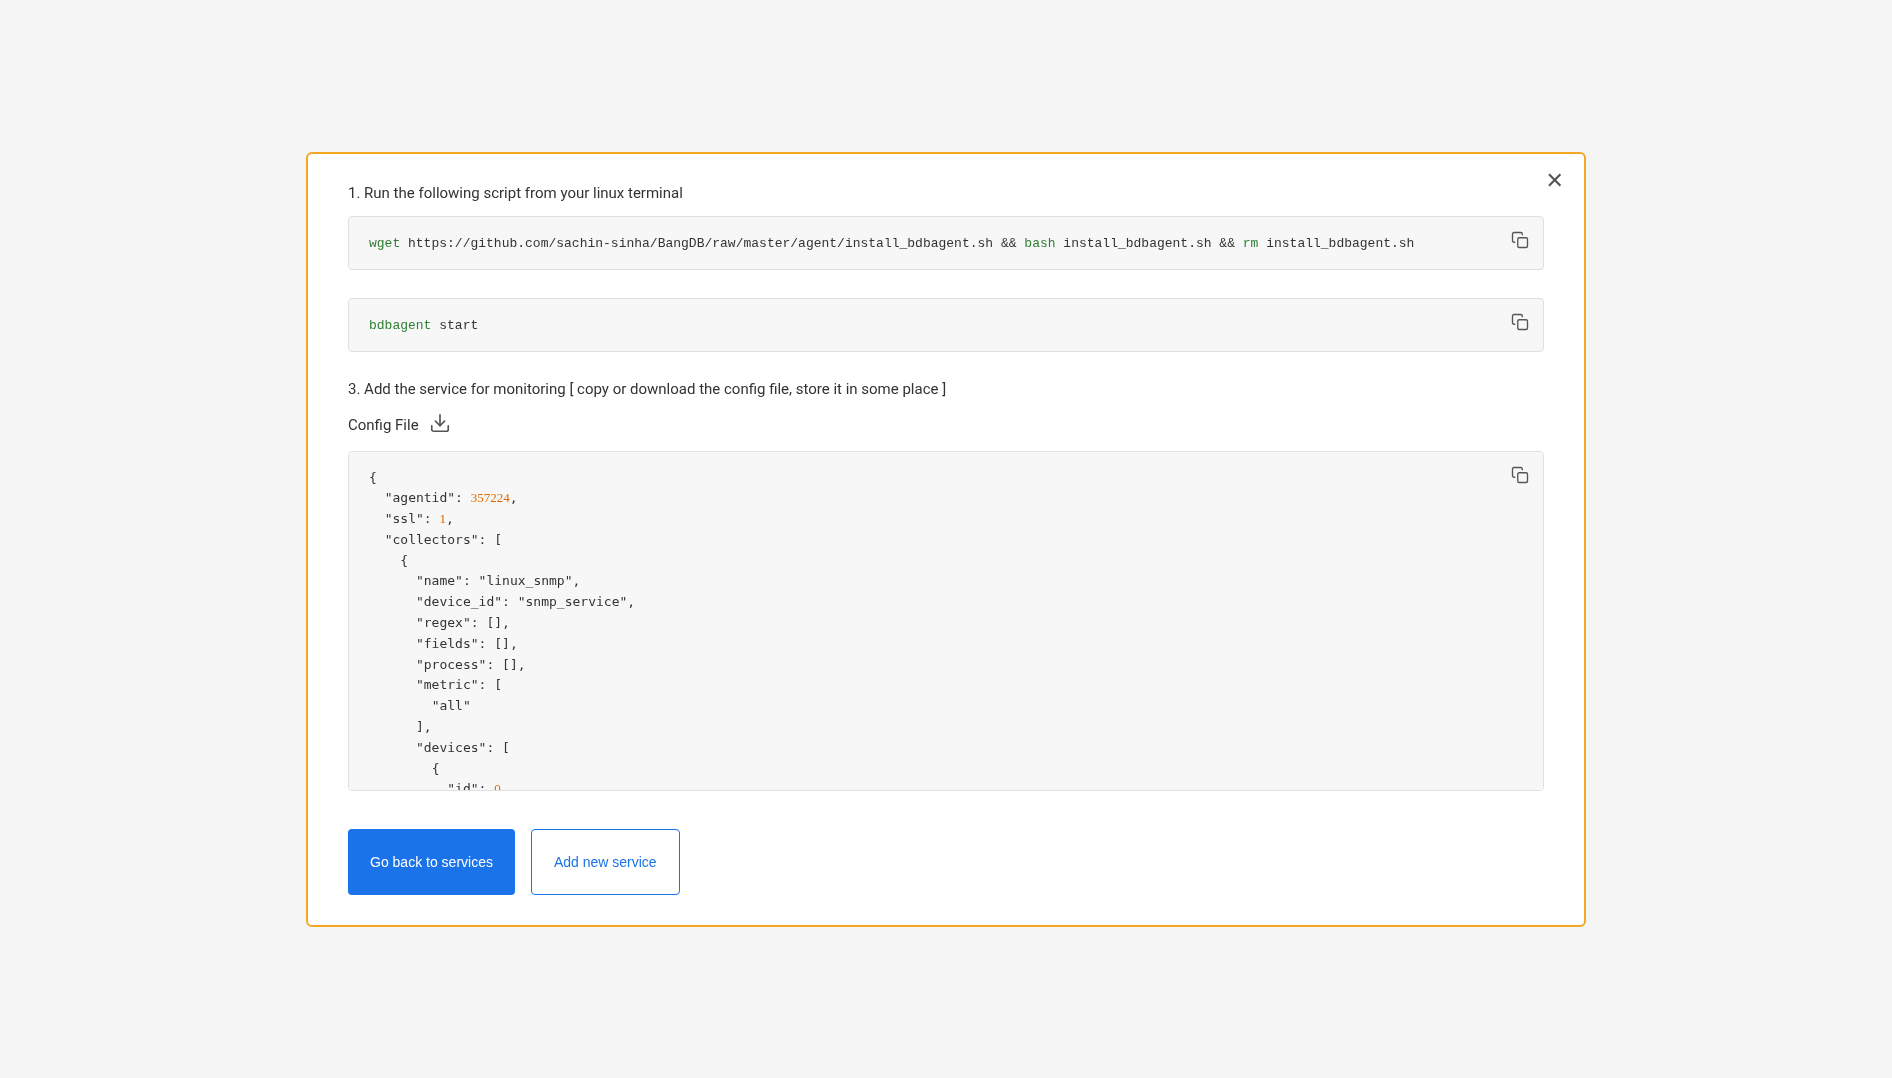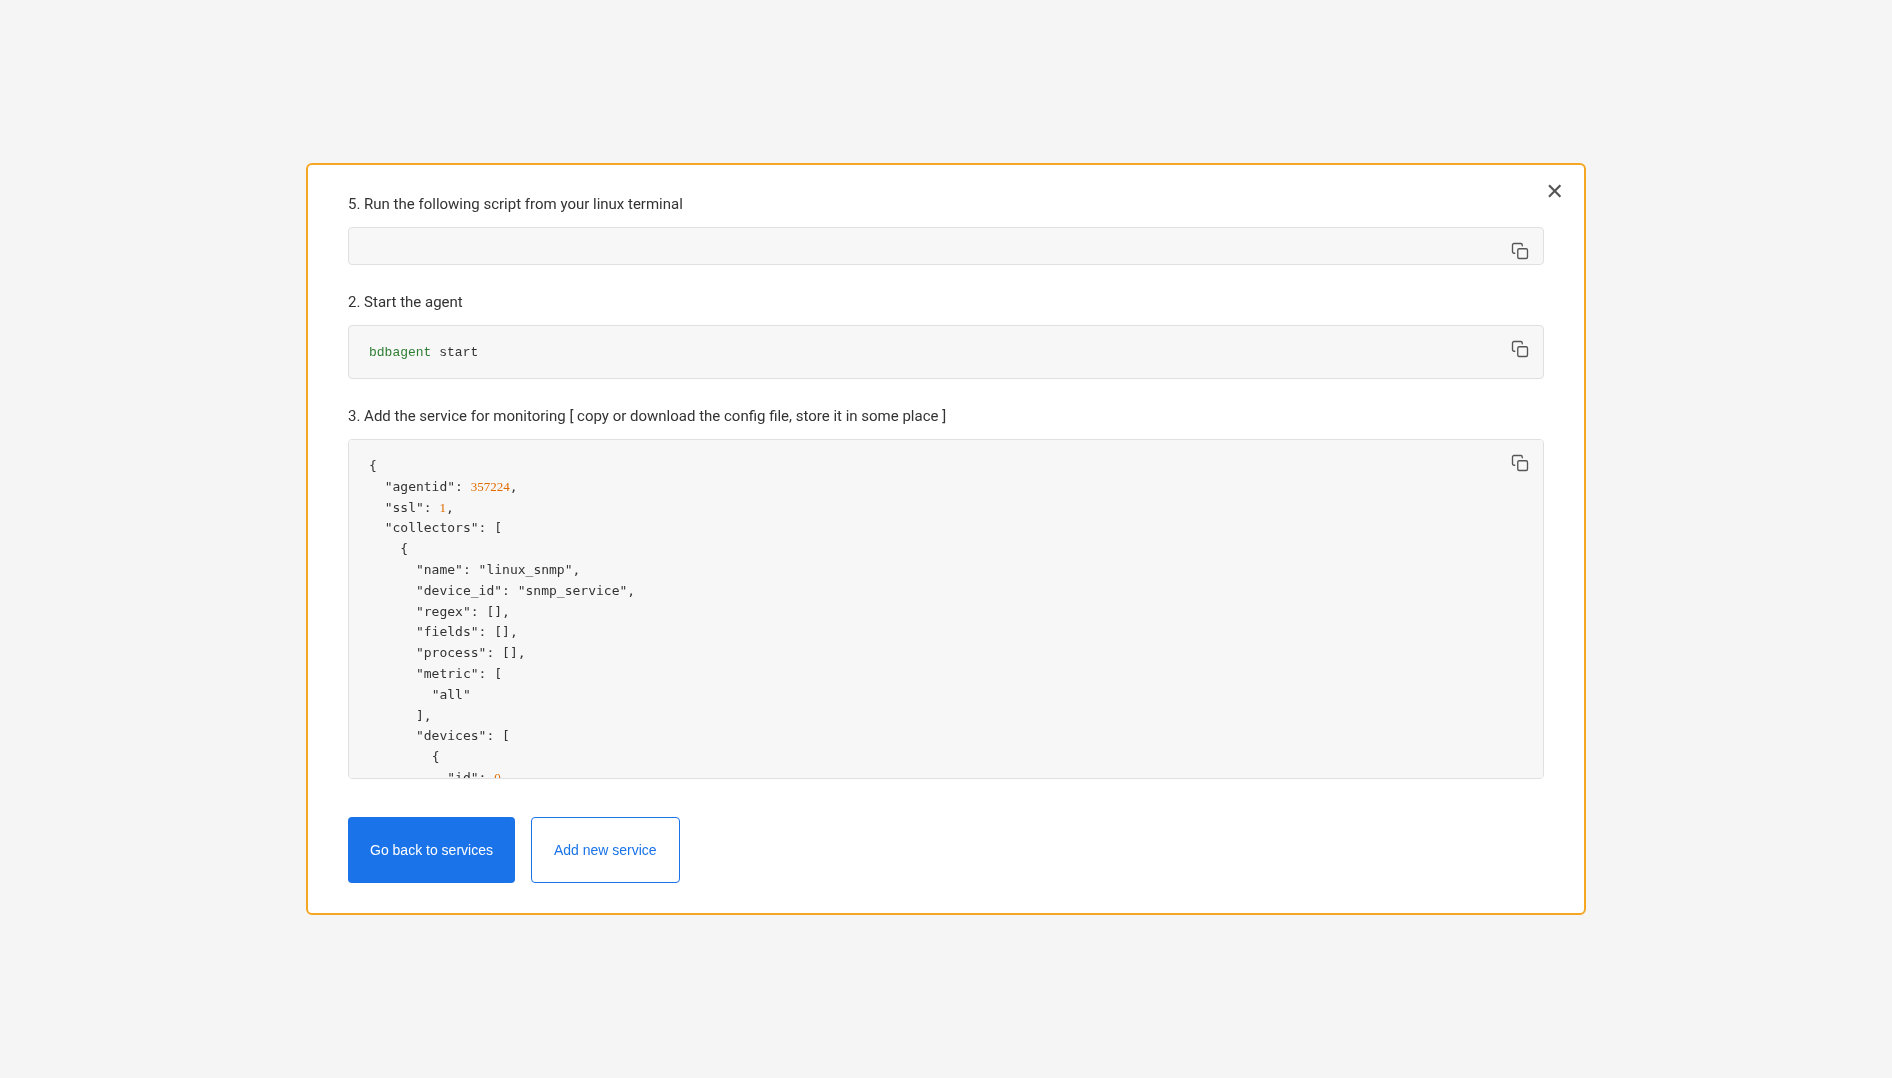--- a/index.html
+++ b/index.html
@@ -150,44 +150,54 @@
     pre { white-space: pre-wrap; word-break: break-all; }
   </style>
 </head>
 <body>
 
 <div class="modal-wrapper">
   <div class="modal">
 
     <button class="close-btn">✕</button>
 
-    <div class="step-label">5. Run the following script from your linux terminal</div>
+    <div class="step-label">1. Run the following script from your linux terminal</div>
     <div class="code-block">
+      <pre><span class="code-keyword">wget</span><span class="code-normal"> https://github.com/sachin-sinha/BangDB/raw/master/agent/install_bdbagent.sh &amp;&amp; </span><span class="code-keyword">bash</span><span class="code-normal"> install_bdbagent.sh &amp;&amp; </span><span class="code-keyword">rm</span><span class="code-normal"> install_bdbagent.sh</span></pre>
       <button class="copy-btn" title="Copy">
         <svg width="18" height="18" viewBox="0 0 24 24" fill="none" stroke="currentColor" stroke-width="1.8" stroke-linecap="round" stroke-linejoin="round">
           <rect x="9" y="9" width="13" height="13" rx="2" ry="2"></rect>
           <path d="M5 15H4a2 2 0 0 1-2-2V4a2 2 0 0 1 2-2h9a2 2 0 0 1 2 2v1"></path>
         </svg>
       </button>
     </div>
 
-    <div class="step-label">2. Start the agent</div>
     <div class="code-block">
       <pre><span class="code-keyword">bdbagent</span><span class="code-normal"> start</span></pre>
       <button class="copy-btn" title="Copy">
         <svg width="18" height="18" viewBox="0 0 24 24" fill="none" stroke="currentColor" stroke-width="1.8" stroke-linecap="round" stroke-linejoin="round">
           <rect x="9" y="9" width="13" height="13" rx="2" ry="2"></rect>
           <path d="M5 15H4a2 2 0 0 1-2-2V4a2 2 0 0 1 2-2h9a2 2 0 0 1 2 2v1"></path>
         </svg>
       </button>
     </div>
 
     <div class="step-label">3. Add the service for monitoring [ copy or download the config file, store it in some place ]</div>
 
     <div class="config-section">
+      <div class="config-label-row">
+        <span class="config-label">Config File</span>
+        <span class="download-icon" title="Download">
+          <svg width="22" height="22" viewBox="0 0 24 24" fill="none" stroke="#555" stroke-width="1.8" stroke-linecap="round" stroke-linejoin="round">
+            <path d="M21 15v4a2 2 0 0 1-2 2H5a2 2 0 0 1-2-2v-4"></path>
+            <polyline points="7 10 12 15 17 10"></polyline>
+            <line x1="12" y1="15" x2="12" y2="3"></line>
+          </svg>
+        </span>
+      </div>
       <div class="config-code-block">
         <pre><span>{</span>
   <span class="json-key">"agentid"</span>: <span class="json-number">357224</span>,
   <span class="json-key">"ssl"</span>: <span class="json-number">1</span>,
   <span class="json-key">"collectors"</span>: [
     {
       <span class="json-key">"name"</span>: <span class="json-string">"linux_snmp"</span>,
       <span class="json-key">"device_id"</span>: <span class="json-string">"snmp_service"</span>,
       <span class="json-key">"regex"</span>: [],
       <span class="json-key">"fields"</span>: [],

